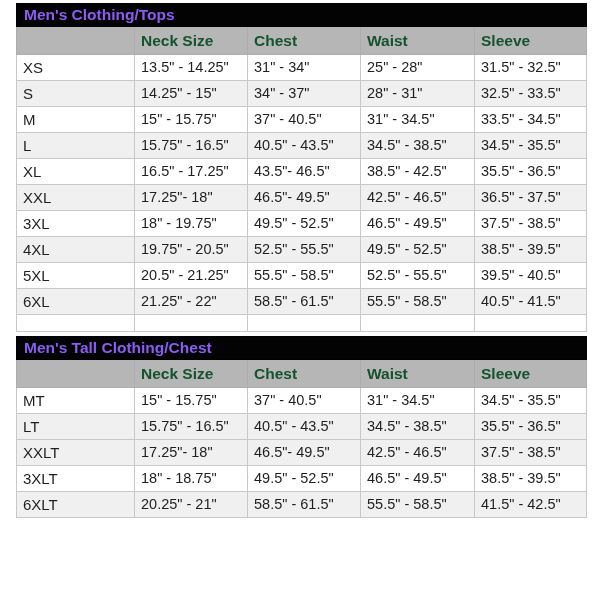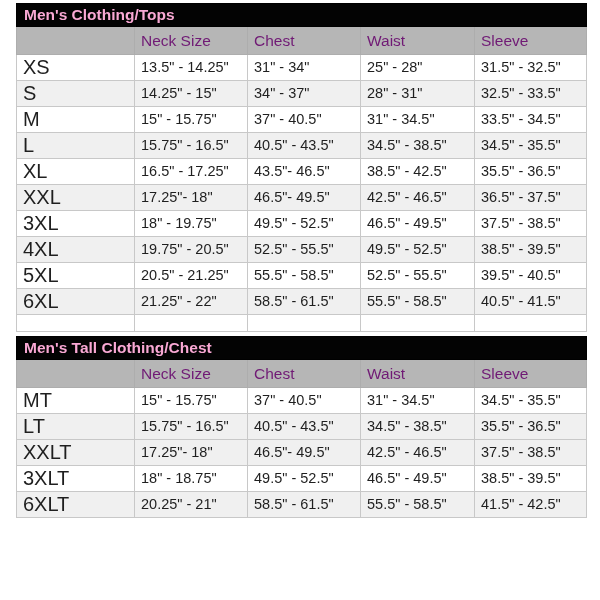--- a/index.html
+++ b/index.html
@@ -17,45 +17,45 @@
   }
   table.size-table + table.size-table{margin-top:4px;}
   td{
     border:1px solid #c8c8c8;
     overflow:hidden;
     white-space:nowrap;
     box-sizing:border-box;
   }
   .title-cell{
     background:#030303;
-    color:#f9a8d4;
+    color:#8b5cf6;
     font-weight:bold;
     font-size:15.5px;
     line-height:16px;
     padding:3px 7px;
     border:1px solid #000000;
   }
   .header-cell{
     background:#b6b6b6;
-    color:#701a75;
-    font-weight:normal;
+    color:#14532d;
+    font-weight:bold;
     font-size:15.5px;
     line-height:17px;
     padding:5px 5px 5px 6px;
     border:1px solid #adadad;
   }
   .data-row td{
     font-size:14.5px;
     color:#1f1f1f;
     padding:0 5px 0 6px;
     height:26px;
     line-height:25px;
     background:#ffffff;
   }
-  .data-row td.size-cell{font-size:20px;}
+  .data-row td.size-cell{font-size:15px;}
   .data-row.alt td{background:#f0f0f0;}
   .data-row.empty-row td{height:17px;}
 </style>
 </head>
 <body>
 
 <div class="page">
   <div id="tables-root">
       <table class="size-table">
         <colgroup>

